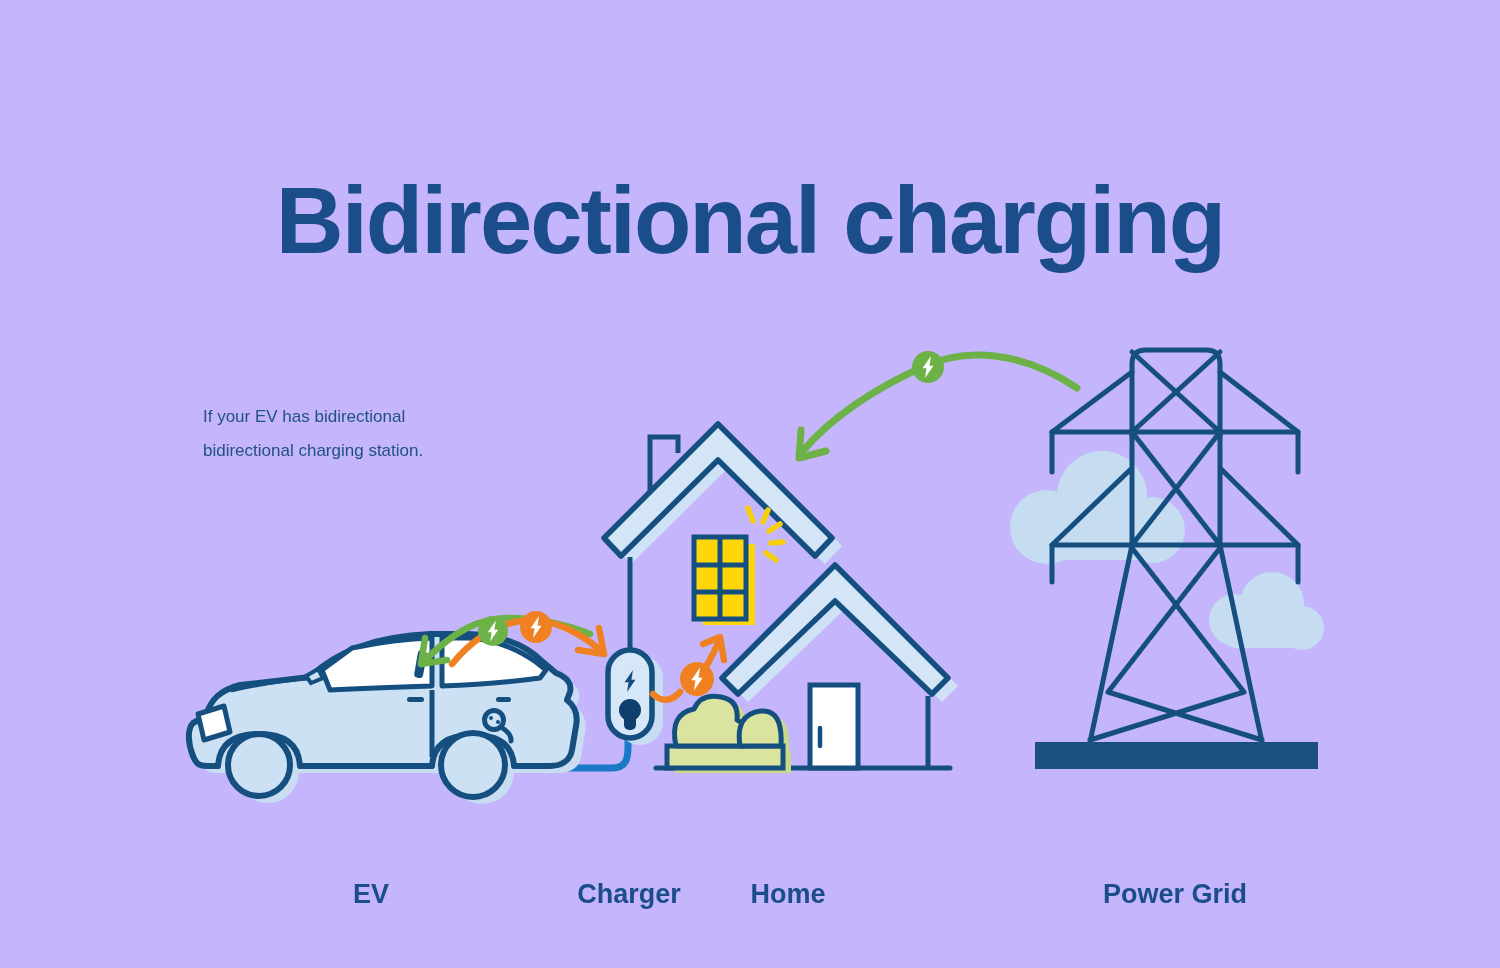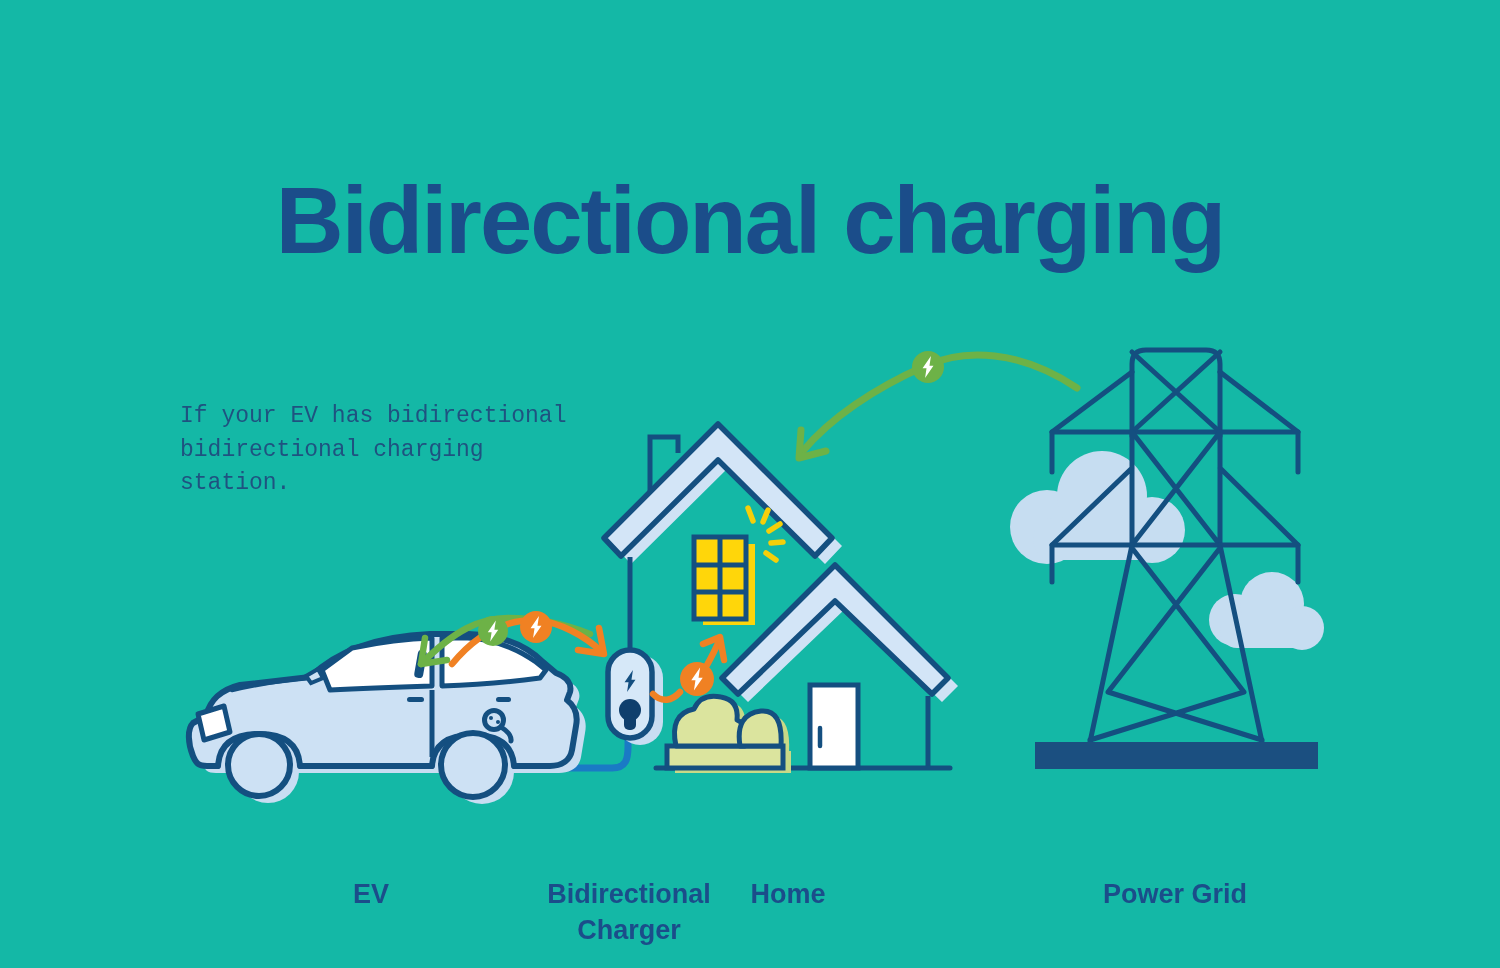--- a/index.html
+++ b/index.html
@@ -1,26 +1,26 @@
 <!DOCTYPE html>
 <html><head>
 <meta charset="utf-8">
 <style>
   html,body{margin:0;padding:0;background:#ffffff;}
   .canvas{
-    position:relative;width:1500px;height:968px;background:#14b8a6;
+    position:relative;width:1500px;height:968px;background:#c4b5fd;
     font-family:"Liberation Sans", sans-serif;overflow:hidden;
   }
   .title{
     position:absolute;left:0;top:104px;width:1500px;text-align:center;
     font-size:94px;font-weight:700;letter-spacing:-2px;color:#1b4d8a;
   }
   .description{
-    position:absolute;left:180px;top:400px;width:390px;
-    font-size:23px;line-height:33.5px;color:#1f5280;font-weight:400;font-family:Liberation Mono, monospace;
+    position:absolute;left:203px;top:400px;width:390px;
+    font-size:17px;line-height:33.5px;color:#1f5280;font-weight:400;
   }
   .diagram-svg{position:absolute;left:0;top:0;}
   .node-label{
     position:absolute;transform:translateX(-50%);text-align:center;
     font-size:27px;font-weight:700;color:#1b4d8a;line-height:36px;white-space:nowrap;margin-top:48px;
   }
 </style>
 </head>
 <body>
 
@@ -193,19 +193,18 @@
       <path d="M703,644 L720,637 L724,660"></path>
     </g>
     <g>
       <circle cx="697" cy="679" r="17" fill="#f08123"></circle>
       <use href="#bolt-shape" transform="translate(697,679) scale(1.1)" fill="#ffffff"></use>
     </g>
   </svg>
 
   <div class="node-label" style="left:371px;top:828px;">EV</div>
   <div class="node-label" style="left:629px;top:828px;">
-    <div>Bidirectional</div>
     <div>Charger</div>
   </div>
   <div class="node-label" style="left:788px;top:828px;text-align:right;">Home</div>
   <div class="node-label" style="left:1175px;top:828px;">Power Grid</div>
 
 </div>
 
 </body></html>

